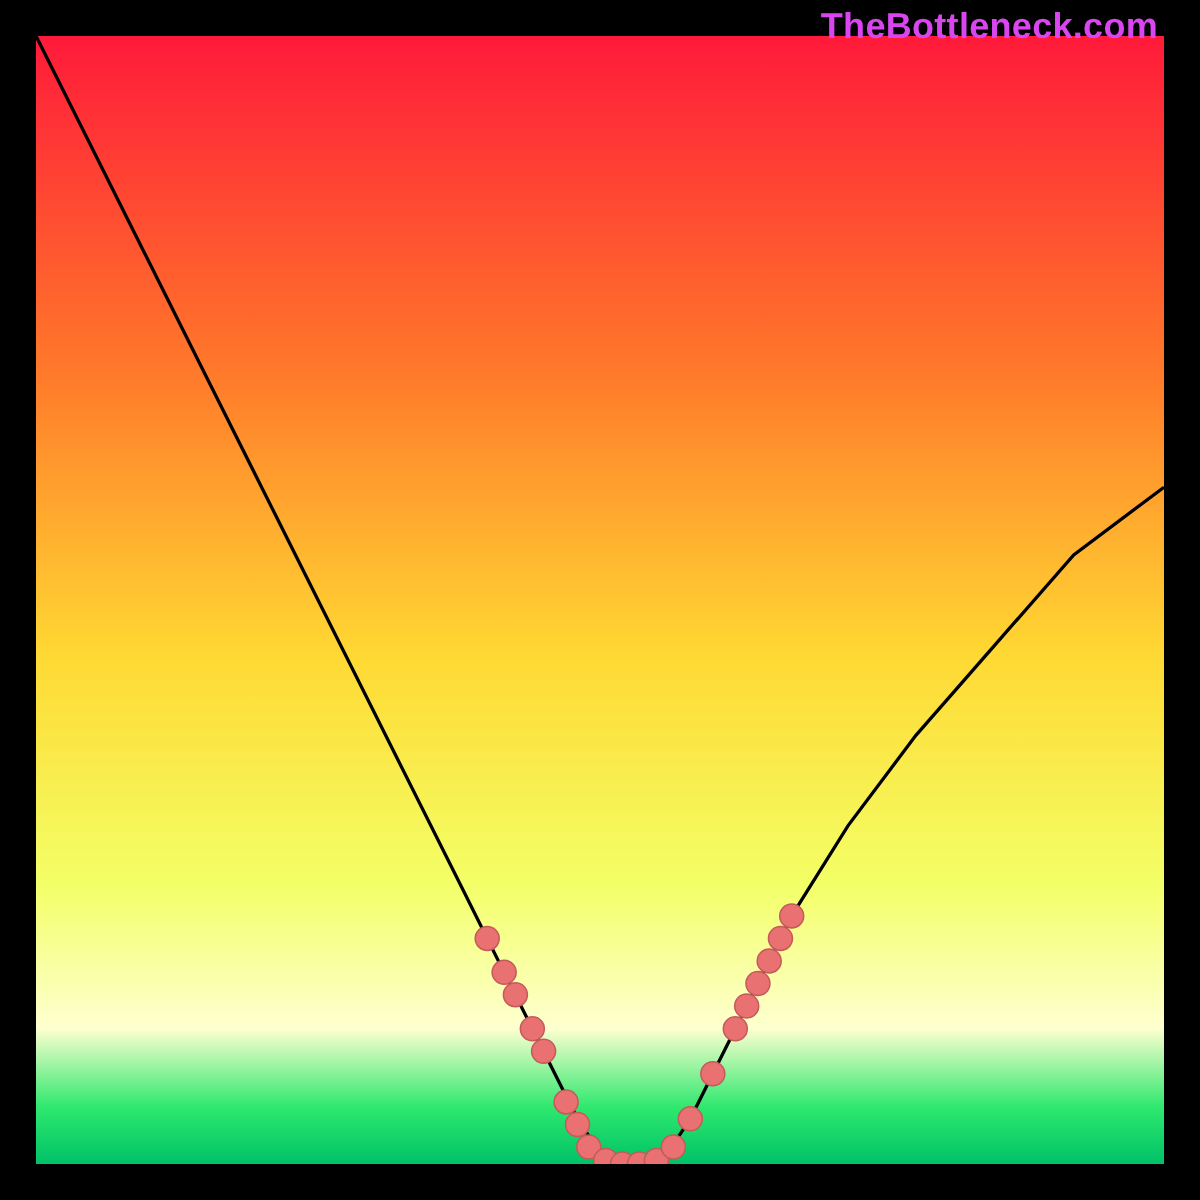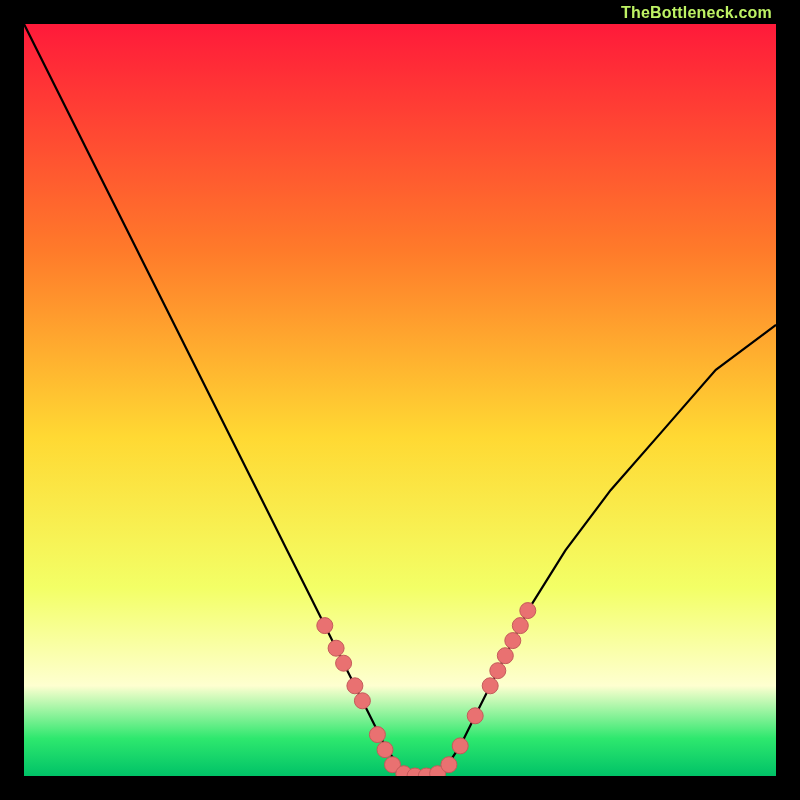--- a/index.html
+++ b/index.html
@@ -23,23 +23,23 @@
     position: absolute;
     left: 0;
     top: 0;
     width: 752px;
     height: 752px;
   }
   .watermark {
     position: absolute;
     top: 4px;
     right: 28px;
-    font-size: 16px;
+    font-size: 24px;
     font-weight: 600;
-    color: #bef264;
+    color: #d946ef;
     letter-spacing: 0.2px;
   }
 </style>
 </head>
 <body>
 
 <div class="frame">
   <svg class="plot-area" viewBox="0 0 752 752">
     <defs>
       <linearGradient id="bg-grad" x1="0" y1="0" x2="0" y2="1">

